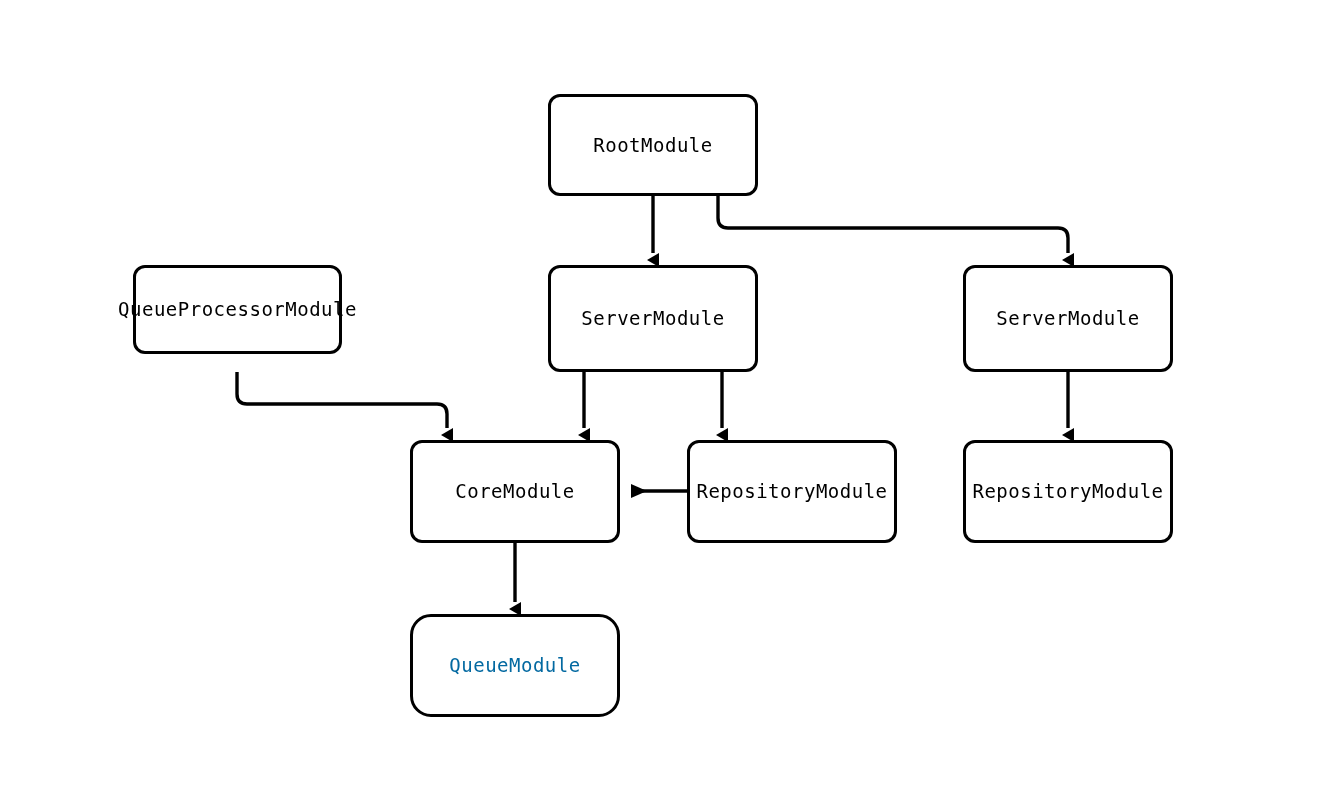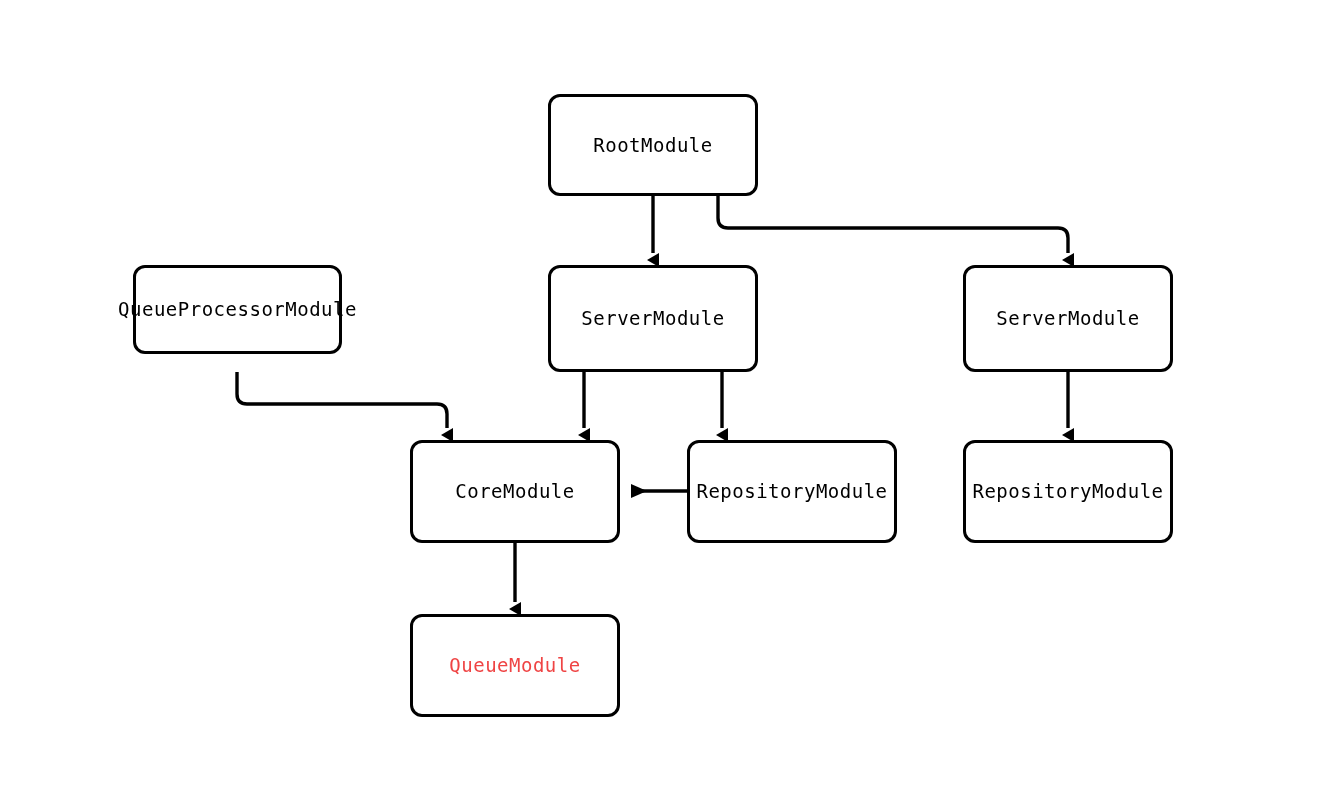--- a/index.html
+++ b/index.html
@@ -101,18 +101,18 @@
   <div class="node" style="left: 687px; top: 440px; width: 210px; height: 103px; border-color: rgb(0, 0, 0); color: rgb(0, 0, 0);">
     <span class="line1">Repository</span>
     <span class="line2">Module</span>
   </div>
 
   <div class="node" style="left: 963px; top: 440px; width: 210px; height: 103px; border-color: rgb(0, 0, 0); color: rgb(0, 0, 0);">
     <span class="line1">Repository</span>
     <span class="line2">Module</span>
   </div>
 
-  <div class="node" style="left: 410px; top: 614px; width: 210px; height: 103px; border-color: rgb(0, 0, 0); color: #ef4444;">
+  <div class="node" style="left: 410px; top: 614px; width: 210px; height: 103px; border-color: rgb(0, 0, 0); color: #0369a1; border-radius: 21px;">
     <span class="line1">Queue</span>
     <span class="line2">Module</span>
   </div>
 
 </div>
 
 </body></html>

